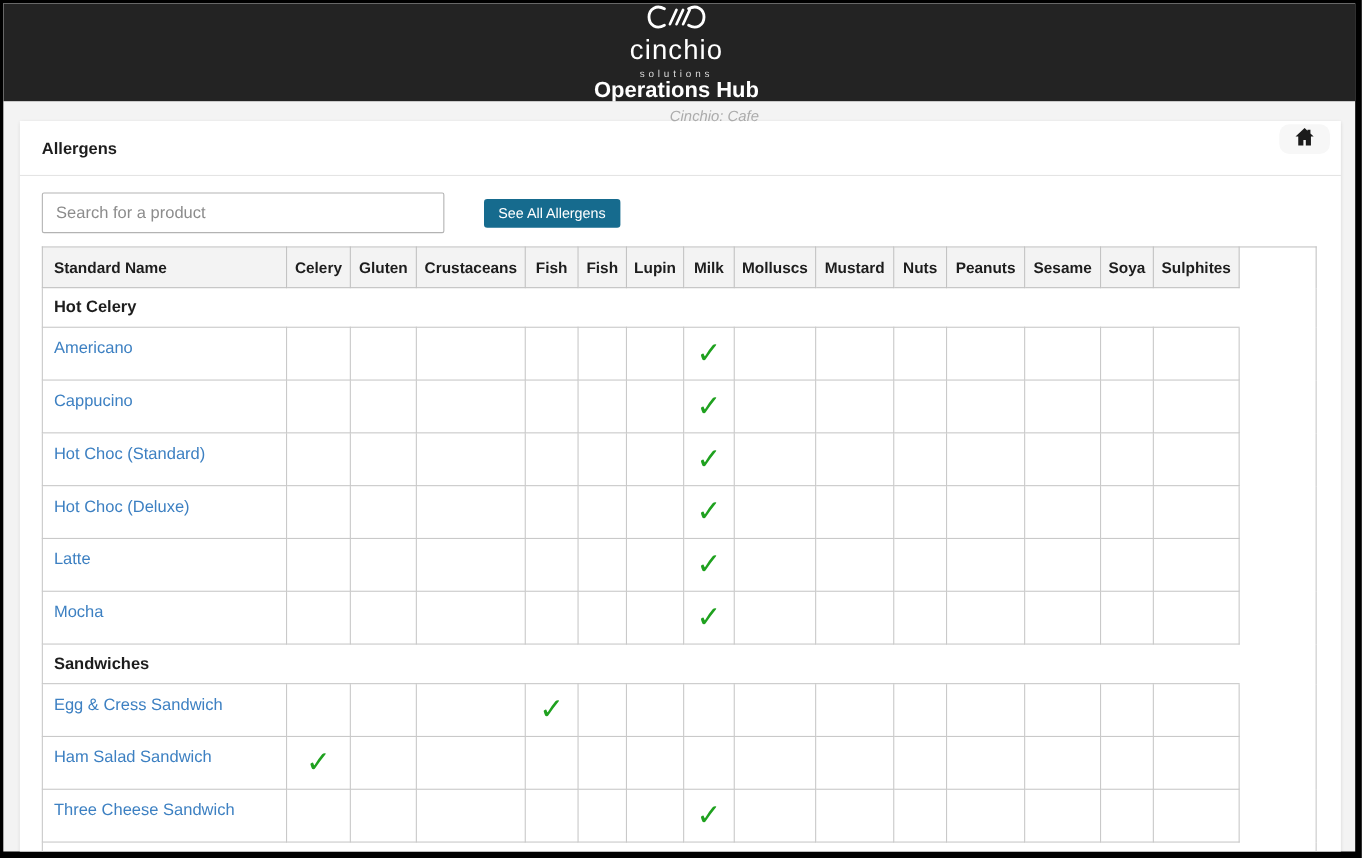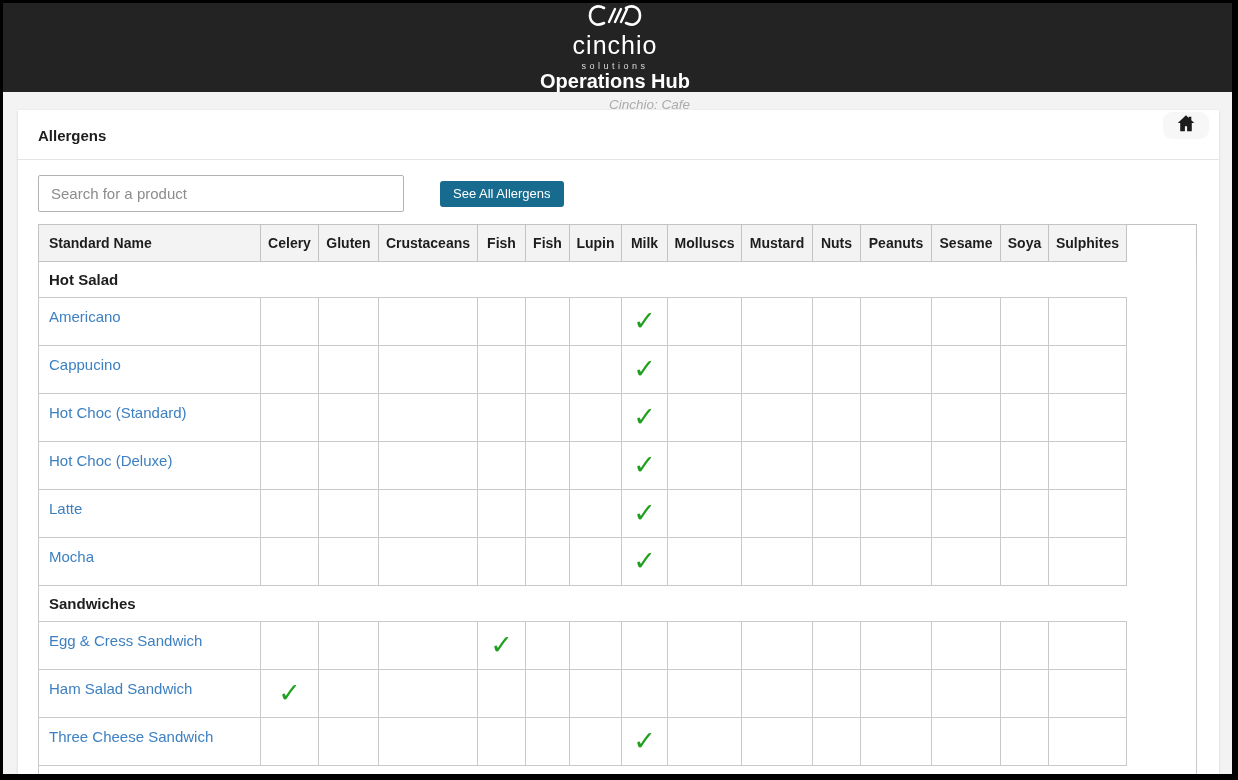--- a/index.html
+++ b/index.html
@@ -208,21 +208,21 @@
                 <th class="col-al">Nuts</th>
                 <th class="col-al">Peanuts</th>
                 <th class="col-al">Sesame</th>
                 <th class="col-al">Soya</th>
                 <th class="col-al">Sulphites</th>
                 <th class="spacer"></th>
               </tr>
             </thead>
             <tbody>
               <tr class="category">
-                <td colspan="15" class="cat">Hot Salad</td>
+                <td colspan="15" class="cat">Hot Celery</td>
                 <td class="spacer"></td>
               </tr>
               <tr class="product">
                 <td class="name"><a href="#">Americano</a></td>
                 <td class="al"></td>
                 <td class="al"></td>
                 <td class="al"></td>
                 <td class="al"></td>
                 <td class="al"></td>
                 <td class="al"></td>

